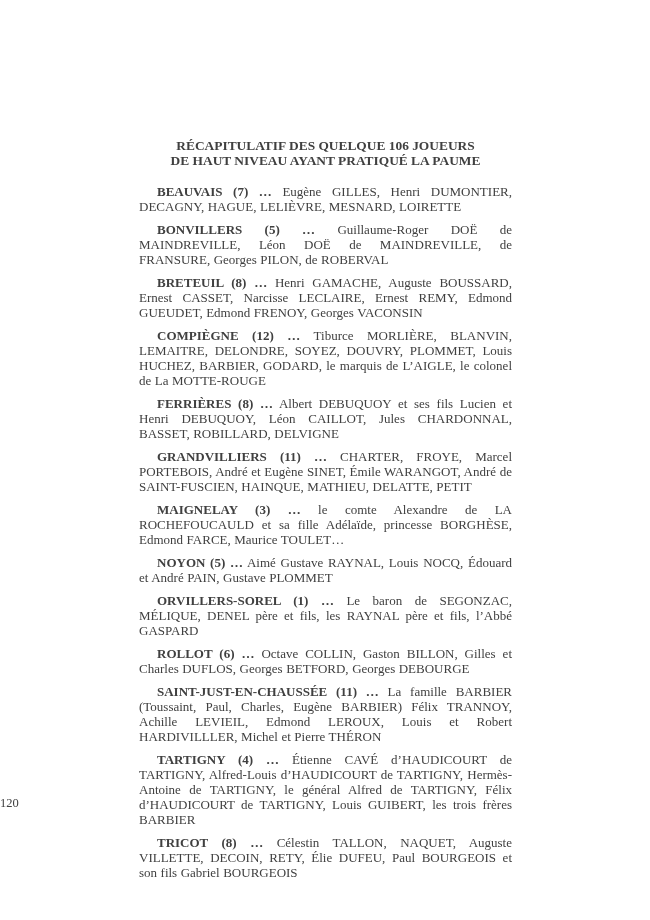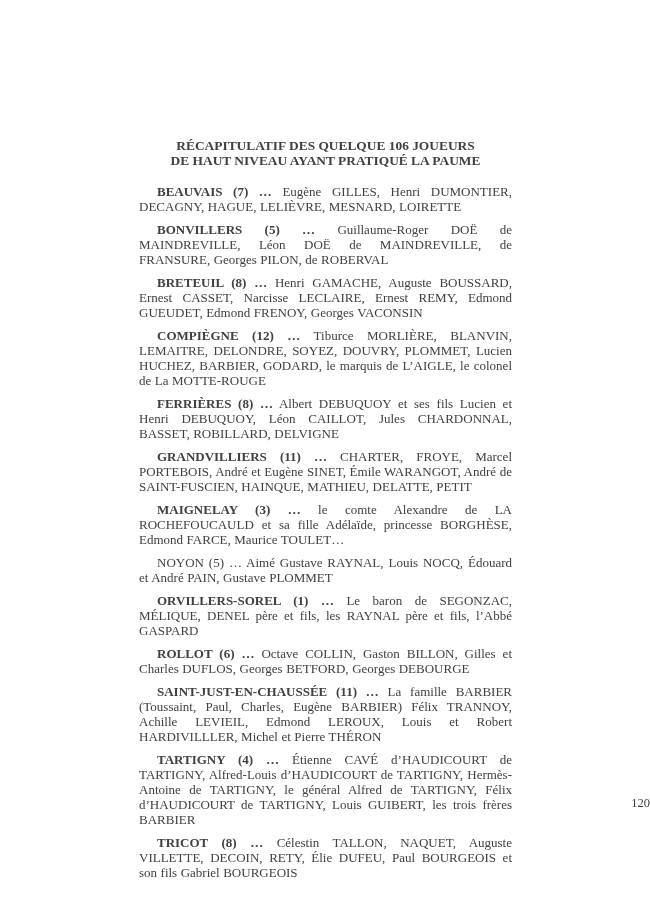--- a/index.html
+++ b/index.html
@@ -38,28 +38,28 @@
     text-align: justify;
     text-indent: 18px;
     font-size: 13px;
     line-height: 15px;
     word-spacing: 0.02em;
   }
   .head {
     font-weight: bold;
   }
   .head.plain {
-    font-weight: normal;
+    font-weight: bold;
   }
   .page-number {
     position: absolute;
     left: 0;
     top: 796px;
     width: 100%;
-    text-align: right;
+    text-align: left;
     font-size: 12.5px;
   }
 </style>
 </head>
 <body>
 
 <div class="page">
   <div class="text-block">
 
     <div class="title">
@@ -67,21 +67,21 @@
       <div>DE HAUT NIVEAU AYANT PRATIQUÉ LA PAUME</div>
     </div>
 
     <p class="entry"><span class="head">BEAUVAIS (7) …</span><span> Eugène GILLES, Henri DUMONTIER, DECAGNY, HAGUE, LELIÈVRE, MESNARD, LOIRETTE</span></p>
 
 
     <p class="entry"><span class="head">BONVILLERS (5) …</span><span> Guillaume-Roger DOË de MAINDREVILLE, Léon DOË de MAINDREVILLE, de FRANSURE, Georges PILON, de ROBERVAL</span></p>
 
     <p class="entry"><span class="head">BRETEUIL (8) …</span><span> Henri GAMACHE, Auguste BOUSSARD, Ernest CASSET, Narcisse LECLAIRE, Ernest REMY, Edmond GUEUDET, Edmond FRENOY, Georges VACONSIN</span></p>
 
-    <p class="entry"><span class="head">COMPIÈGNE (12) …</span><span> Tiburce MORLIÈRE, BLANVIN, LEMAITRE, DELONDRE, SOYEZ, DOUVRY, PLOMMET, Lucien HUCHEZ, BARBIER, GODARD, le marquis de L’AIGLE, le colonel de La MOTTE-ROUGE</span></p>
+    <p class="entry"><span class="head">COMPIÈGNE (12) …</span><span> Tiburce MORLIÈRE, BLANVIN, LEMAITRE, DELONDRE, SOYEZ, DOUVRY, PLOMMET, Louis HUCHEZ, BARBIER, GODARD, le marquis de L’AIGLE, le colonel de La MOTTE-ROUGE</span></p>
 
     <p class="entry"><span class="head">FERRIÈRES (8) …</span><span> Albert DEBUQUOY et ses fils Lucien et Henri DEBUQUOY, Léon CAILLOT, Jules CHARDONNAL, BASSET, ROBILLARD, DELVIGNE</span></p>
 
     <p class="entry"><span class="head">GRANDVILLIERS (11) …</span><span> CHARTER, FROYE, Marcel PORTEBOIS, André et Eugène SINET, Émile WARANGOT, André de SAINT-FUSCIEN, HAINQUE, MATHIEU, DELATTE, PETIT</span></p>
 
 
     <p class="entry"><span class="head">MAIGNELAY (3) …</span><span> le comte Alexandre de LA ROCHEFOUCAULD et sa fille Adélaïde, princesse BORGHÈSE, Edmond FARCE, Maurice TOULET…</span></p>
 
     <p class="entry"><span class="head plain">NOYON (5) …</span><span> Aimé Gustave RAYNAL, Louis NOCQ, Édouard et André PAIN, Gustave PLOMMET</span></p>
 

